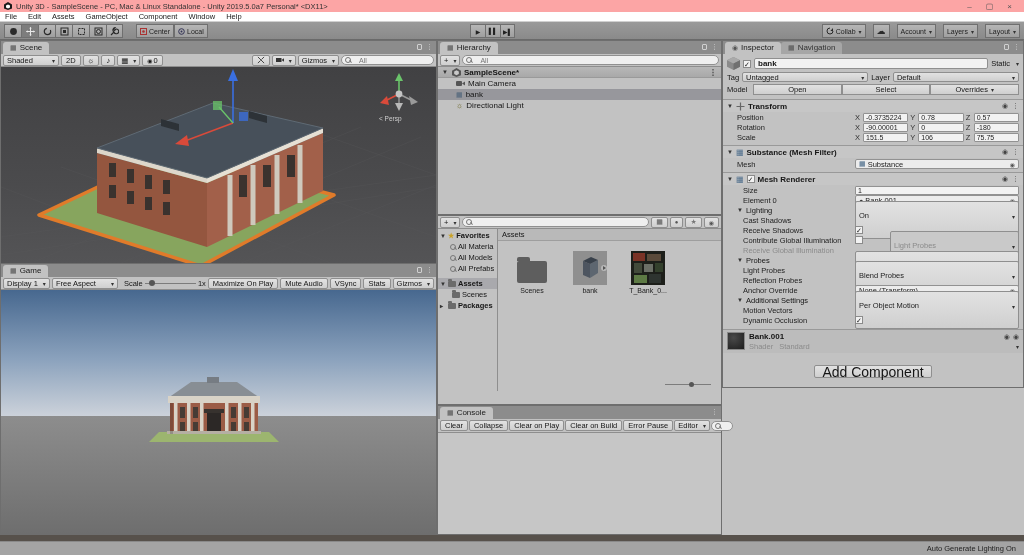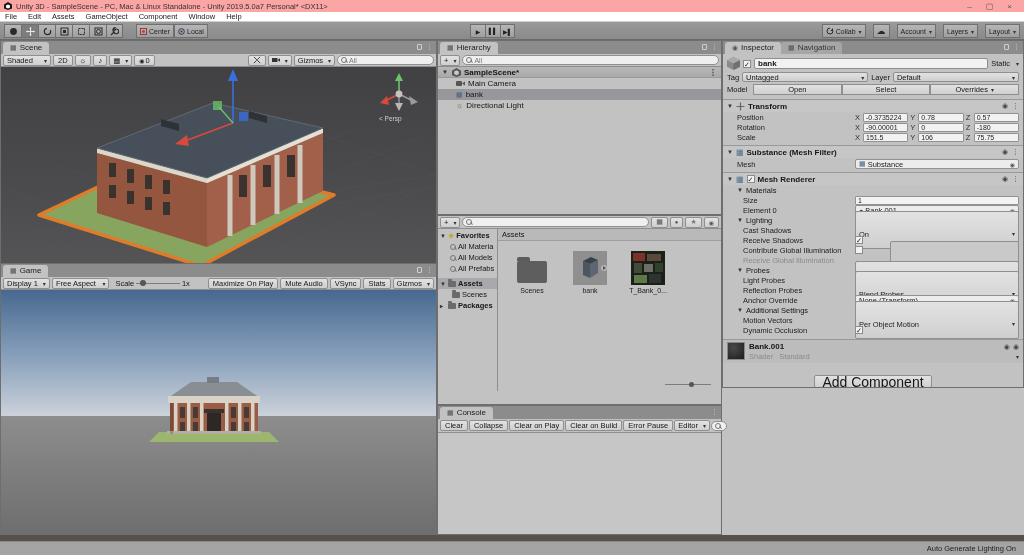--- a/index.html
+++ b/index.html
@@ -31,21 +31,21 @@
   .panel { position:absolute; background:#c2c2c2; border:1px solid #6e6e6e; }
   .tabs { height:13px; background:#8c8c8c; display:flex; align-items:flex-end; padding-left:2px; position:relative; }
   .tab { height:12px; line-height:12px; padding:0 7px; font-size:8px; background:#c2c2c2; border-radius:3px 3px 0 0; display:flex; align-items:center; gap:3px; color:#1a1a1a; }
   .tab.inactive { background:#a6a6a6; color:#333; }
   .tab .ticon { font-size:7px; color:#555; }
   .tabs .tabright { position:absolute; right:3px; top:2px; display:flex; gap:4px; color:#d8d8d8; font-size:7px; align-items:center; }
   .lockdot { width:5px; height:6px; border:1px solid #d0d0d0; border-radius:1px; }
   .ptoolbar { height:13px; background:#c2c2c2; border-bottom:1px solid #8e8e8e; display:flex; align-items:center; padding:0 2px; gap:2px; font-size:7.5px; }
   .dd { background:linear-gradient(#e2e2e2,#cfcfcf); border:1px solid #8f8f8f; border-radius:2px; height:11px; display:flex; align-items:center; padding:0 3px; gap:2px; white-space:nowrap; }
   .btn { background:linear-gradient(#e2e2e2,#cfcfcf); border:1px solid #8f8f8f; border-radius:2px; height:11px; display:flex; align-items:center; justify-content:center; padding:0 4px; white-space:nowrap; }
-  .searchbox { background:#efefef; border:1px solid #909090; border-radius:6px; height:10px; flex:1; display:flex; align-items:center; padding:0 3px; gap:2px; }
+  .searchbox { background:#efefef; border:1px solid #909090; border-radius:6px; height:10px; flex:1; display:flex; align-items:center; padding:0 3px; gap:8px; }
   .searchbox input { border:none; outline:none; background:transparent; font-size:7px; width:100%; color:#333; }
   .mag { width:6px; height:6px; position:relative; flex:none; }
   .mag::before { content:""; position:absolute; left:0; top:0; width:4px; height:4px; border:1px solid #777; border-radius:50%; }
   .mag::after { content:""; position:absolute; left:4px; top:4px; width:3px; height:1px; background:#777; transform:rotate(45deg); }
 
   
   .hrow { height:11px; display:flex; align-items:center; gap:3px; padding-left:4px; font-size:8px; }
   .hrow.scene { background:linear-gradient(#b8b8b8,#a9a9a9); font-weight:bold; border-bottom:1px solid #9a9a9a; }
   .hrow.sel { background:#97979c; }
   .hrow .fold { font-size:6px; color:#333; width:7px; }
@@ -98,21 +98,21 @@
   .proprow { height:10px; display:flex; align-items:center; padding:0 4px 0 14px; font-size:7.5px; color:#222; }
   .proprow.sub { padding-left:20px; }
   .proprow .plabel { width:118px; flex:none; white-space:nowrap; overflow:hidden; }
   .proprow.sub .plabel { width:112px; }
   .proprow .pctl { flex:1; display:flex; align-items:center; gap:2px; }
   .foldlabel { height:10px; display:flex; align-items:center; gap:3px; padding-left:14px; font-size:7.5px; }
   .foldlabel .fold { font-size:6px; color:#333; }
   .field { background:#f2f2f2; border:1px solid #929292; border-radius:1px; height:9px; display:flex; align-items:center; padding:0 2px; font-size:7px; flex:1; }
   .objfield { background:#ececec; border:1px solid #929292; border-radius:2px; height:10px; display:flex; align-items:center; padding:0 3px; gap:2px; font-size:7.5px; flex:1; }
   .objfield .sel { margin-left:auto; font-size:6px; color:#555; }
-  .ddfull { flex:1; background:linear-gradient(#e2e2e2,#cfcfcf); border:1px solid #8f8f8f; border-radius:2px; height:10px; display:flex; align-items:flex-start; padding:18px 3px; font-size:7.5px; }
+  .ddfull { flex:1; background:linear-gradient(#e2e2e2,#cfcfcf); border:1px solid #8f8f8f; border-radius:2px; height:10px; display:flex; align-items:flex-end; padding:18px 3px; font-size:7.5px; }
   .ddfull .dda { margin-left:auto; }
   .axis { width:7px; flex:none; color:#333; }
   .tfgrp { display:flex; align-items:center; flex:1; gap:1px; }
   .disabled { color:#8b8b8b;gap:35px; }
   .dd.gray, .ddfull.gray { background:#c9c9c9; color:#8b8b8b; }
   .matstrip { height:24px; background:#bcbcbc; border-top:1px solid #999; display:flex; padding:2px 4px; gap:4px; }
   .matthumb { width:18px; height:18px; background:radial-gradient(circle at 35% 30%, #4a4a4a, #1d1d1d); border:1px solid #888; flex:none; }
   .matinfo { flex:1; display:flex; flex-direction:column; justify-content:center; gap:1px; }
   .matname { font-size:8px; font-weight:bold; }
   .matshader { font-size:7.5px; color:#8b8b8b; display:flex; gap:6px; align-items:center; }
@@ -250,21 +250,21 @@
       <div class="tab">
           <span class="ticon">▦</span>
           <span>Scene</span>
         </div>
       <div class="tabright">
           <span class="lockdot"></span>
           <span>⋮</span>
         </div>
     </div>
     <div class="ptoolbar">
-      <div class="dd" style="width:48px">
+      <div class="dd" style="width:56px">
           <span>Shaded</span>
           <span class="dda" style="margin-left:auto">▾</span>
         </div>
       <div class="btn">2D</div>
       <div class="btn">
           <span>☼</span>
         </div>
       <div class="btn">
           <span>♪</span>
         </div>
@@ -393,21 +393,21 @@
           <span class="dda">▾</span>
         </div>
       <div class="dd" style="width:110px">
           <span>Free Aspect</span>
           <span class="dda" style="margin-left:auto">▾</span>
         </div>
       <span style="margin-left:4px">Scale</span>
       <div style="width:90px; height:1px; background:#7c7c7c; position:relative;">
           <div style="position:absolute; left:4px; top:-2.5px; width:6px; height:6px; border-radius:50%; background:#555;"></div>
         </div>
-      <span style="margin-right:16px">1x</span>
+      <span style="margin-right:0">1x</span>
       <div class="btn">Maximize On Play</div>
       <div class="btn">Mute Audio</div>
       <div class="btn">VSync</div>
       <div class="btn">Stats</div>
       <div class="dd">
           <span>Gizmos</span>
           <span class="dda">▾</span>
         </div>
     </div>
     <div class="viewport" style="width:435px; height:244px;">
@@ -777,24 +777,20 @@
         <span class="fold">▼</span>
         <span class="cicon">▦</span>
         <span class="chk">✓</span>
         <b>Mesh Renderer</b>
         <span class="hspace"></span>
         <span class="hicons">
             <span>◉</span>
             <span>⋮</span>
           </span>
       </div>
-      <div class="foldlabel">
-          <span class="fold">▼</span>
-          <span>Materials</span>
-        </div>
       <div class="proprow sub">
         <span class="plabel">Size</span>
         <div class="pctl">
             <span class="field">1</span>
           </div>
       </div>
       <div class="proprow sub">
         <span class="plabel">Element 0</span>
         <div class="pctl">
             <div class="objfield">

